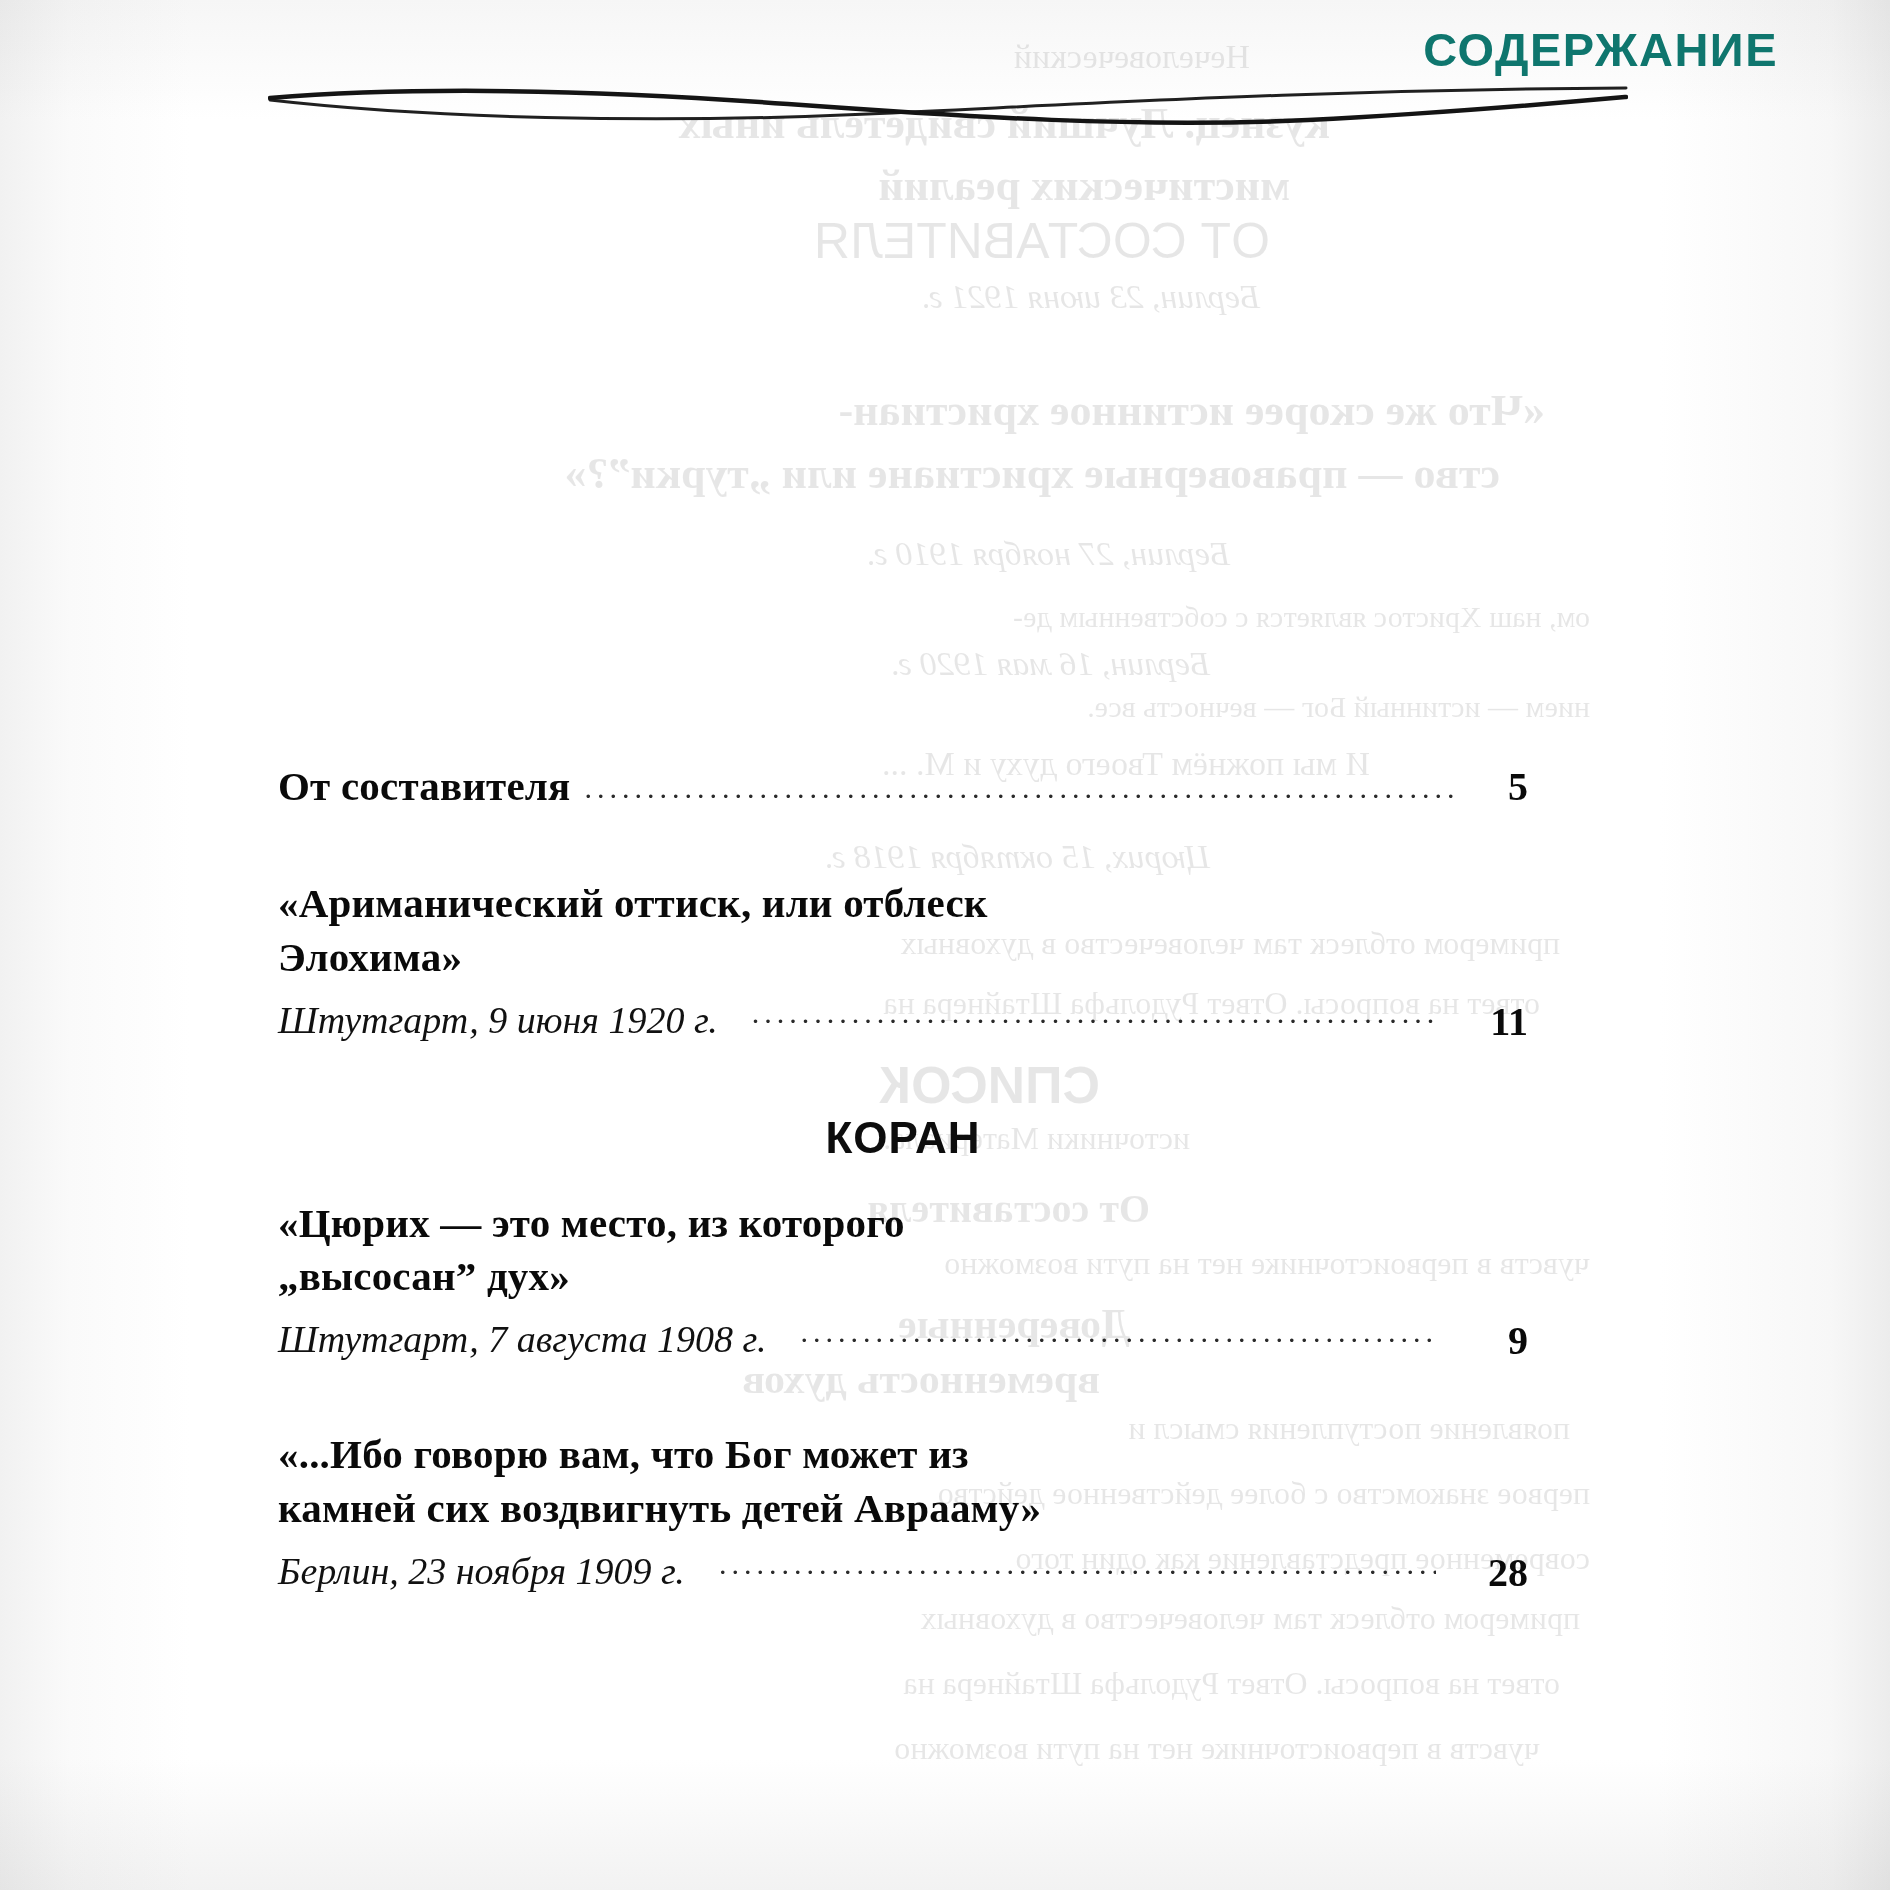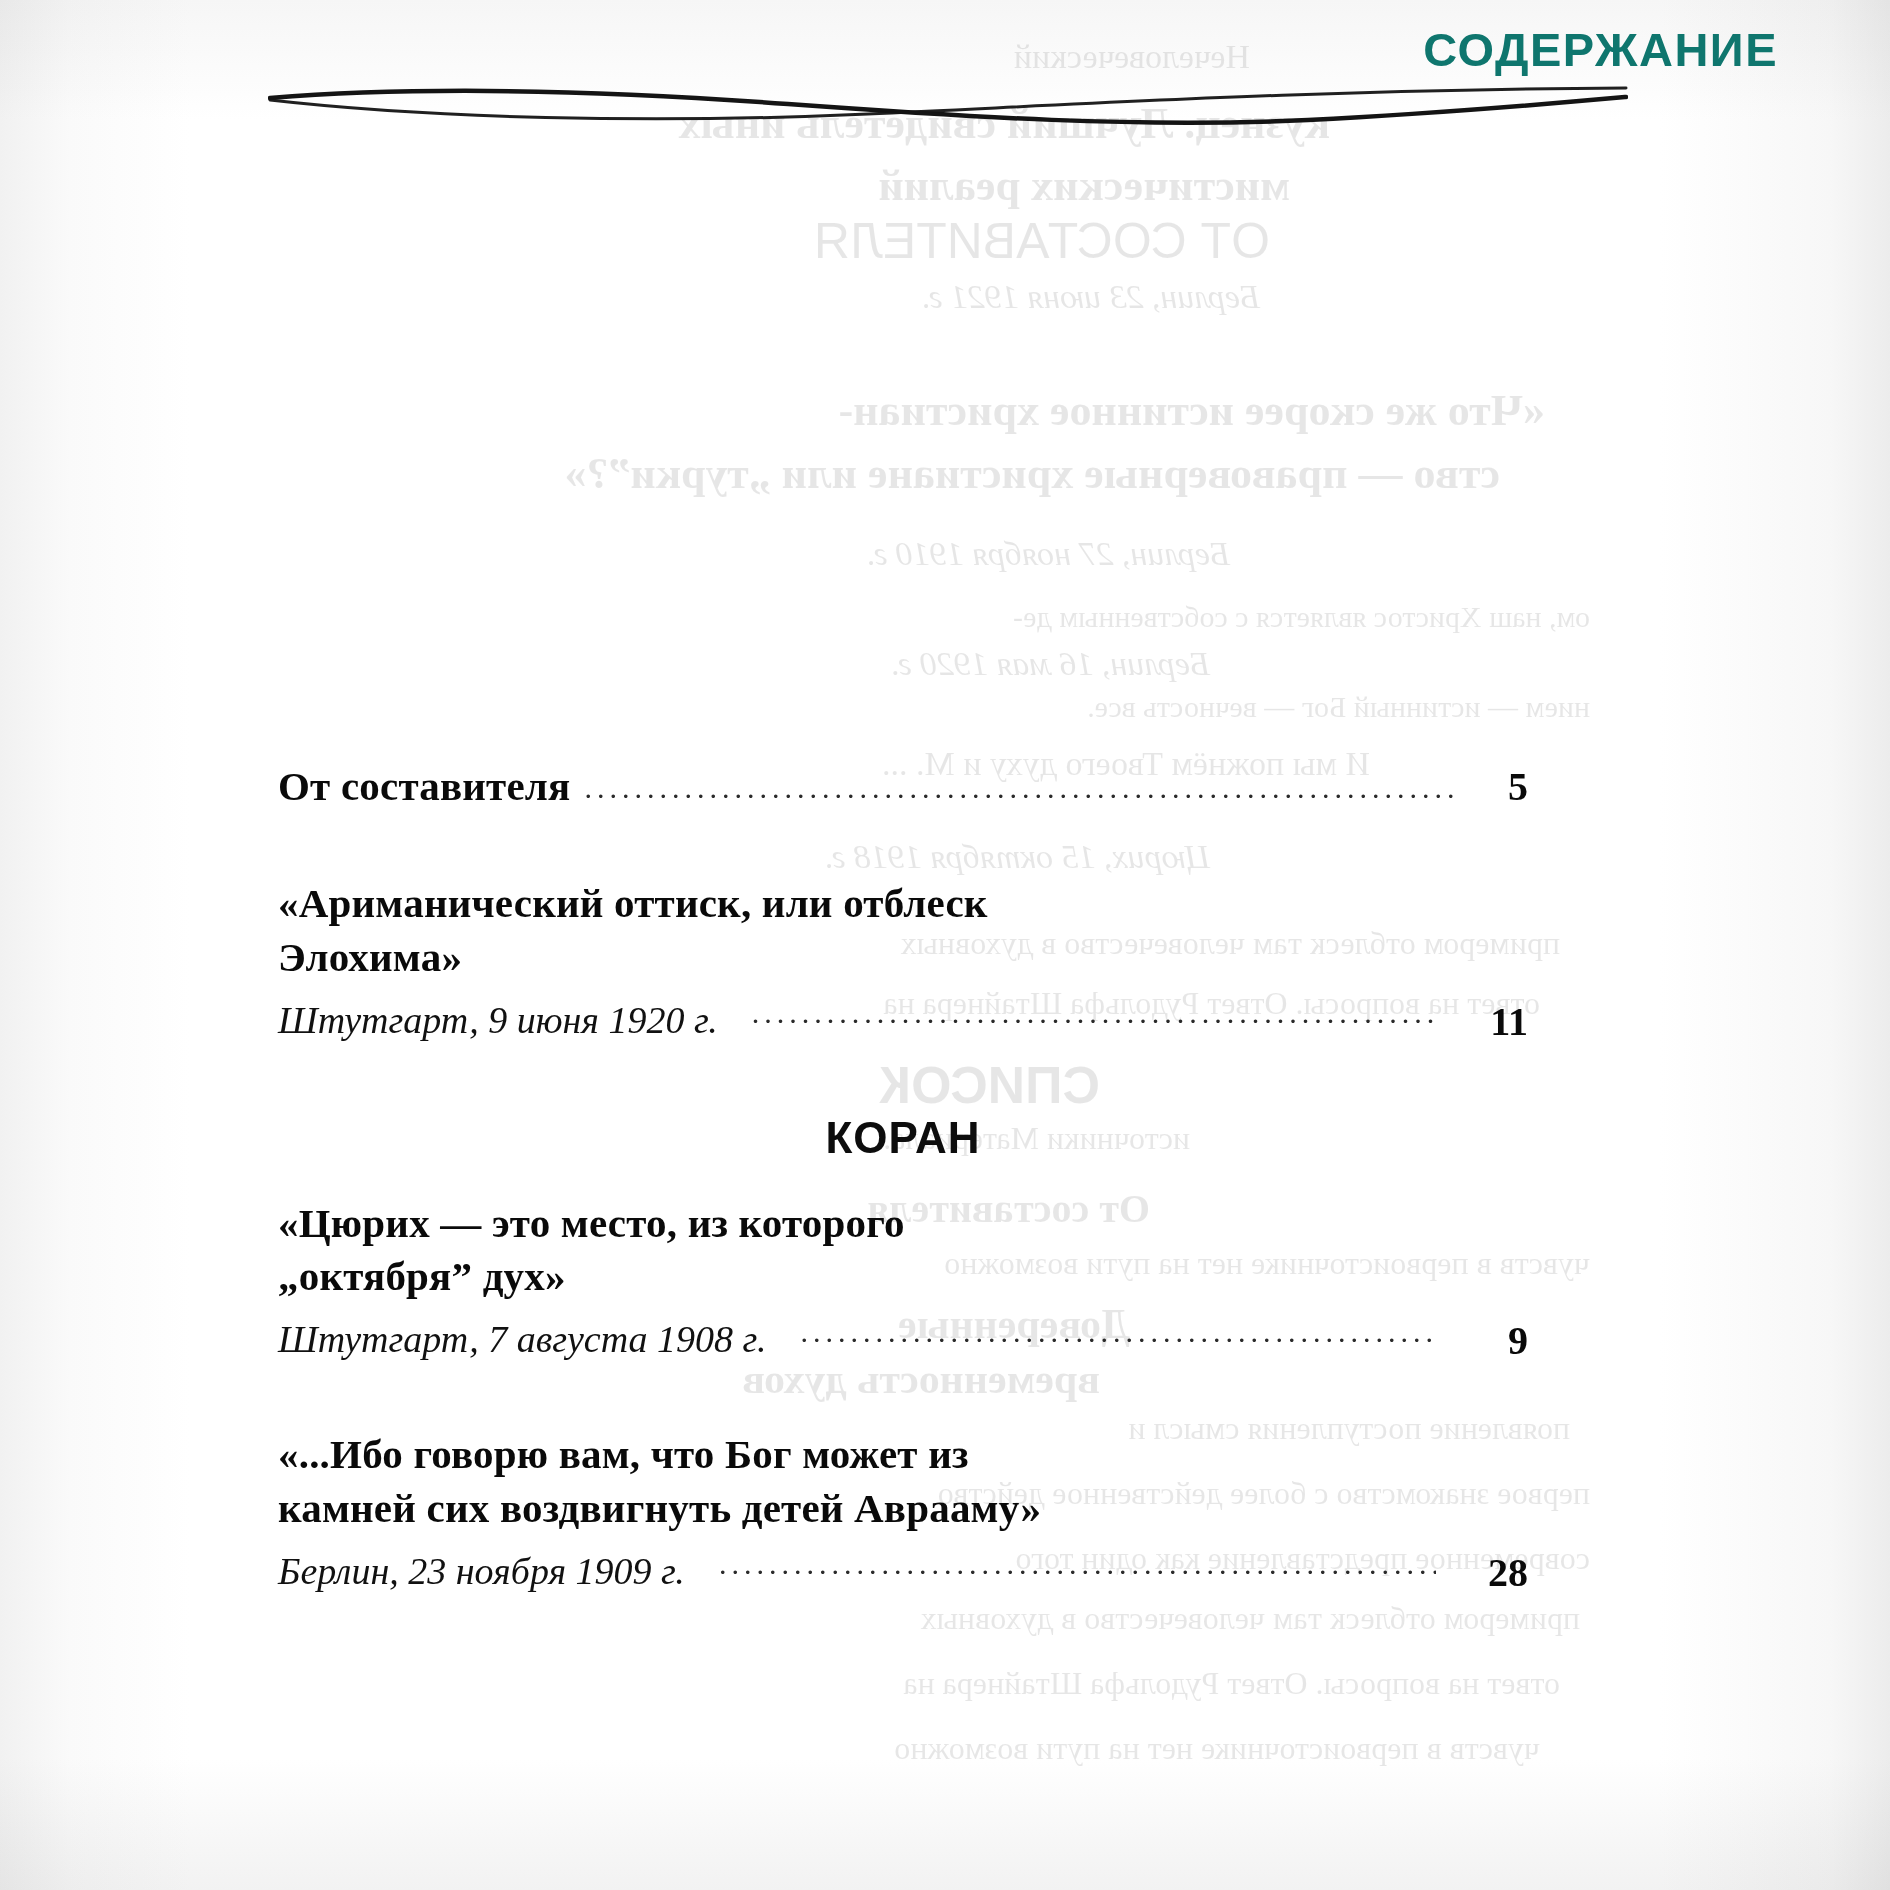--- a/index.html
+++ b/index.html
@@ -217,21 +217,21 @@
           <span class="dots">.........................................................................</span>
           <span class="page-num">11</span>
         </div>
       </div>
 
       <div class="section-head">КОРАН</div>
 
       <div class="entry">
         <div class="entry-title">
           <div class="title-text">«Цюрих — это место, из которого</div>
-          <div class="title-text">„октября” дух»</div>
+          <div class="title-text">„высосан” дух»</div>
         </div>
         <div class="place-line">
           <span class="place">Штутгарт, 7 августа 1908 г.</span>
           <span class="dots">..................................................................</span>
           <span class="page-num">9</span>
         </div>
       </div>
 
       <div class="gap-lg"></div>
 

